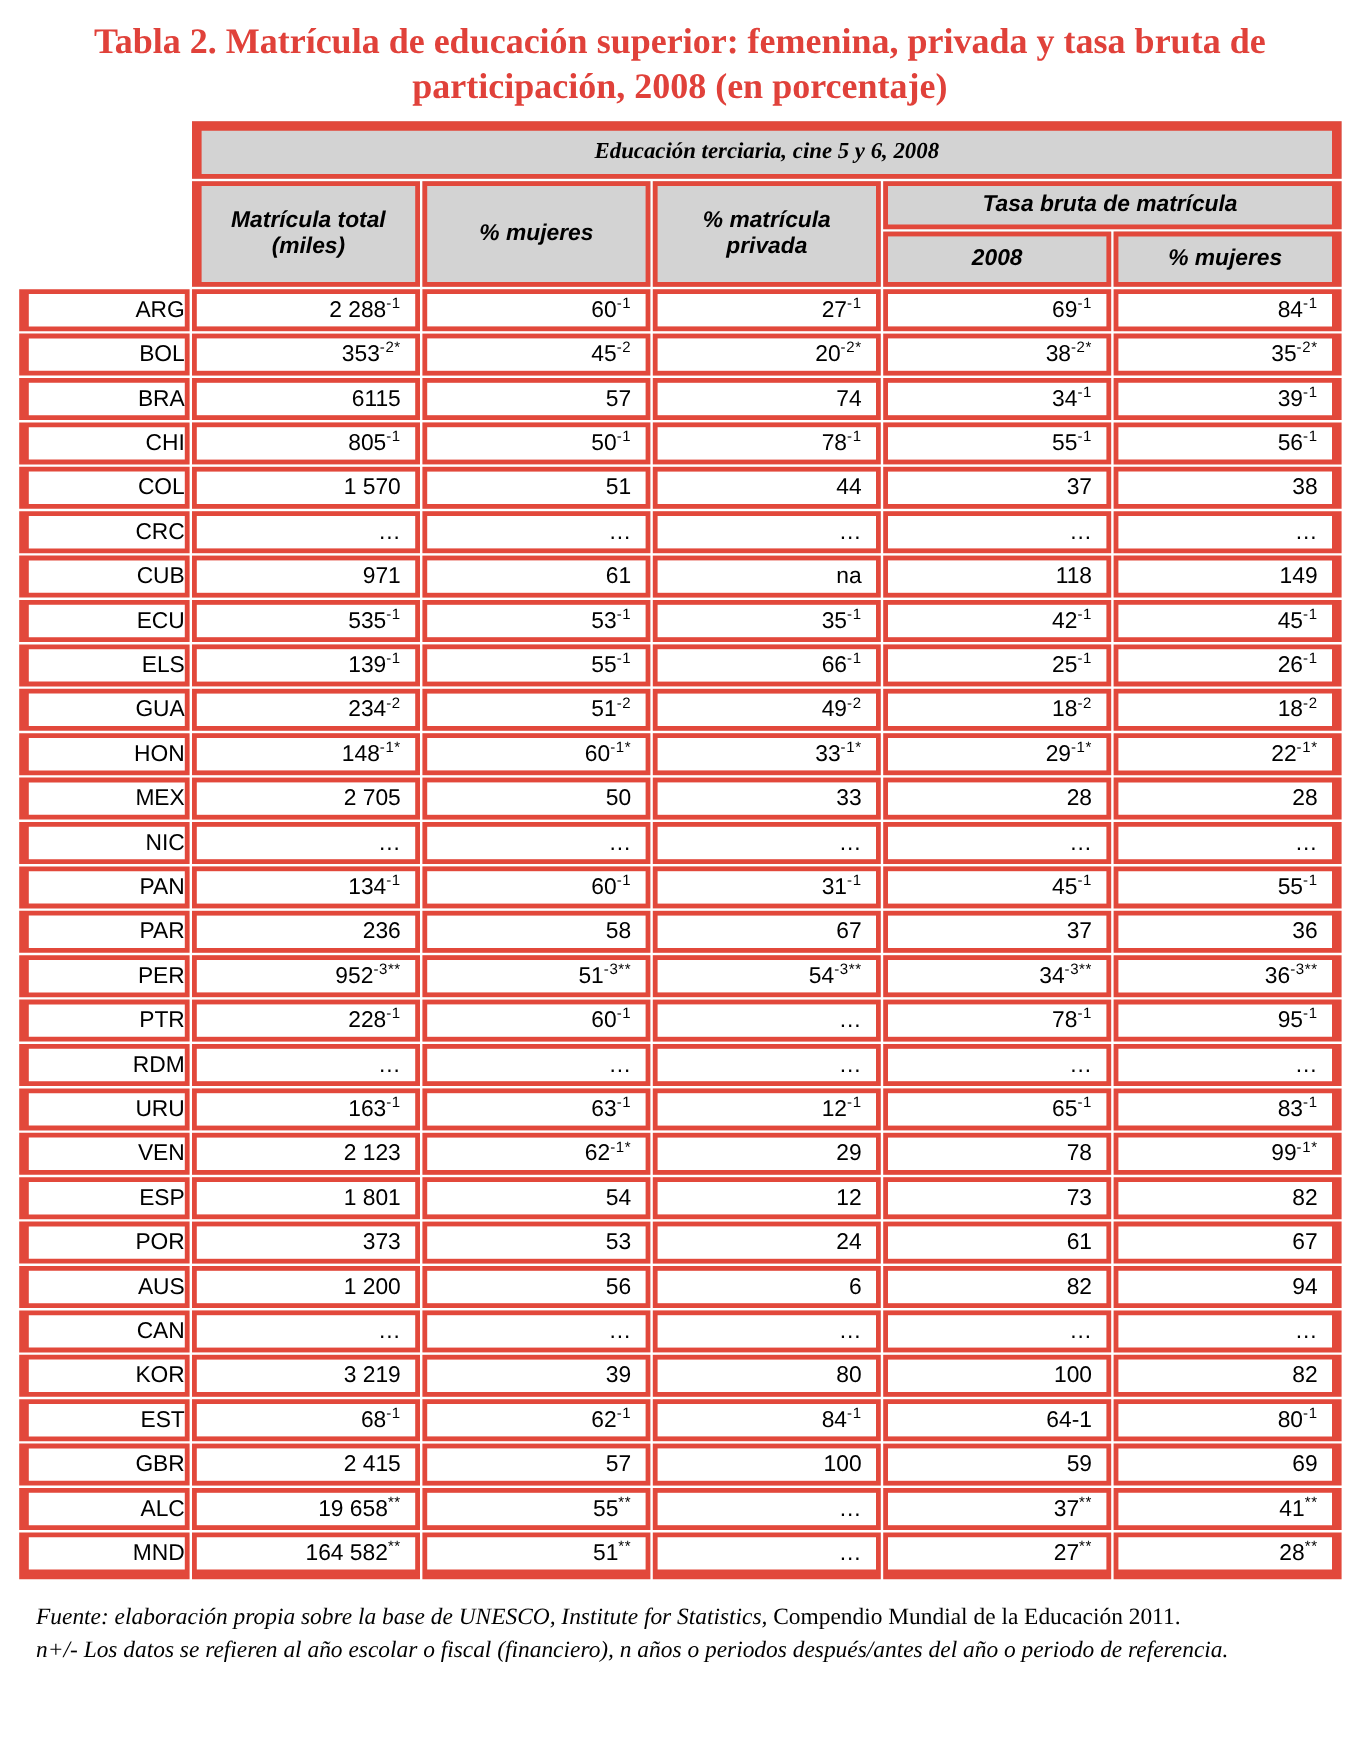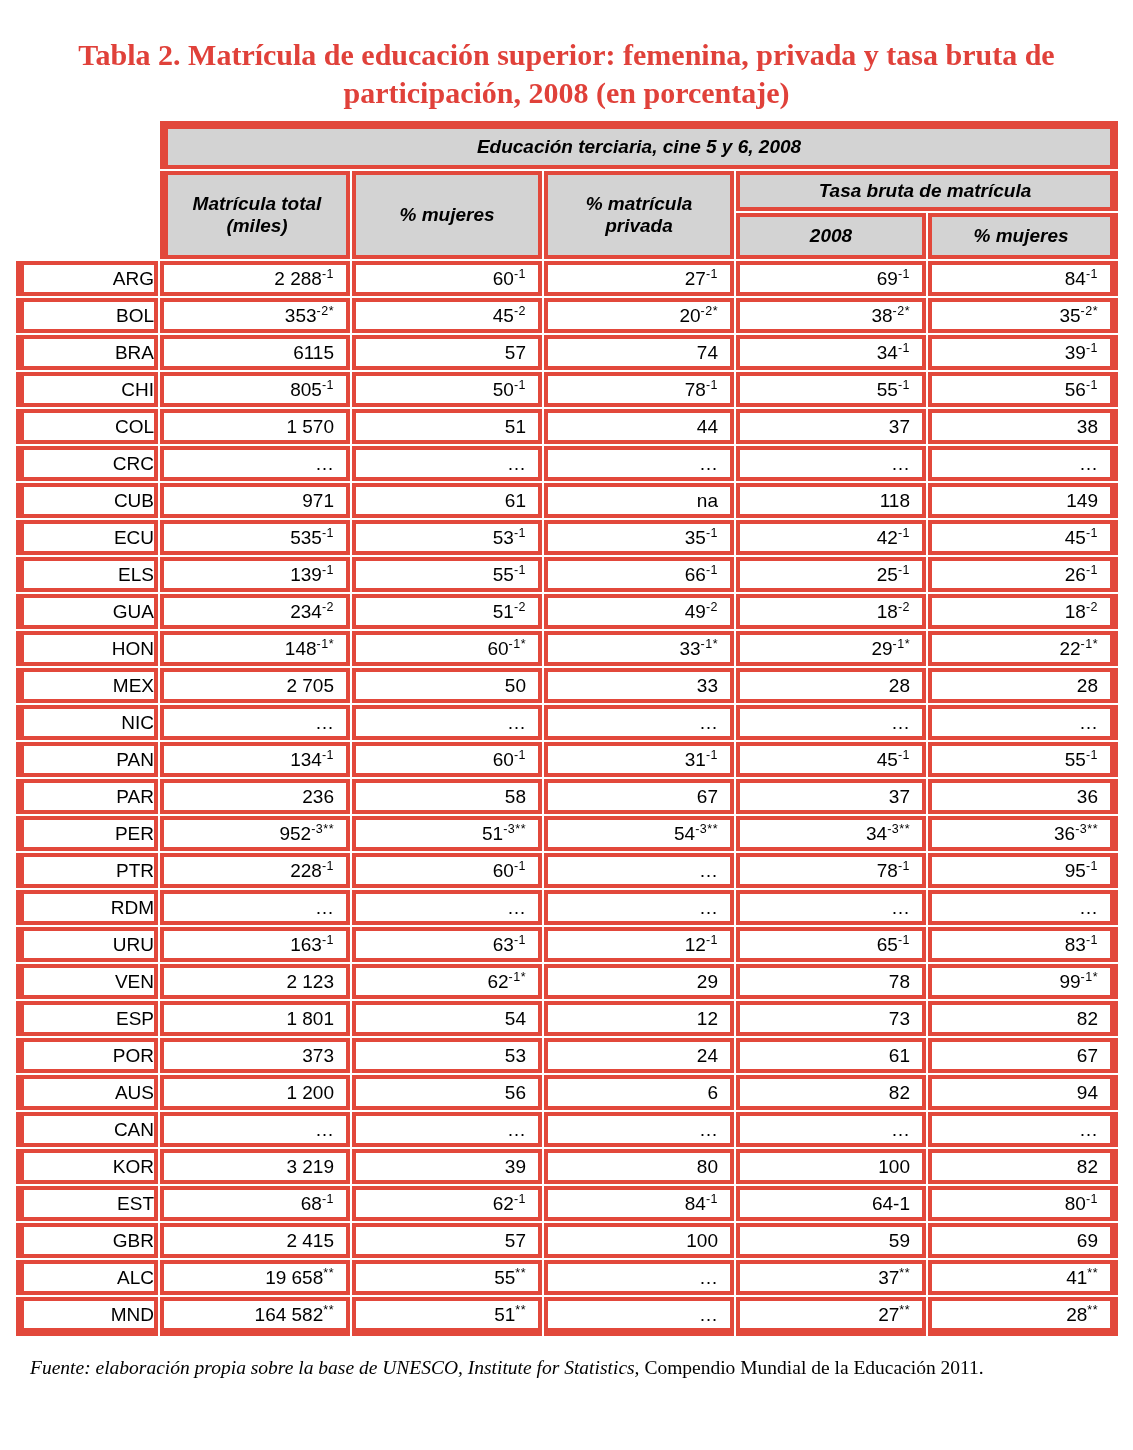--- a/index.html
+++ b/index.html
@@ -8,33 +8,33 @@
     --title-red:#e0413a;
   }
   html,body{margin:0;padding:0;}
   body{
     width:1133px;height:1450px;background:#ffffff;color:#000;
     font-family:"Liberation Sans",sans-serif;overflow:hidden;
   }
   .page-title{
     font-family:"Liberation Serif",serif;font-weight:bold;
     color:var(--title-red);font-size:30px;line-height:1.25;
-    text-align:center;max-width:1020px;margin:36px auto 8px auto;
+    text-align:center;max-width:1020px;margin:16px auto 8px auto;
   }
   table.edu{
     border-collapse:separate;border-spacing:2px;table-layout:fixed;
     width:1106px;margin-left:14px;
   }
   col.c0{width:142px;}
   th,td{border:4px solid var(--red);box-sizing:border-box;}
   th{
     background:var(--grey);font-weight:bold;font-style:italic;
     font-size:19px;text-align:center;padding:2px 6px;color:#000;
   }
-  th.band1{height:48px;}
+  th.band1{height:48px;font-family:Liberation Serif, serif;}
   th.group{height:40px;}
   th.sub{height:46px;}
   td{
     background:#fff;font-size:19px;height:31px;line-height:27px;
     padding:0 12px;white-space:nowrap;
   }
   td.code{text-align:right;padding:0;}
   td.val{text-align:right;}
   sup{font-size:12.5px;line-height:0;letter-spacing:0.5px;}
   .bt{border-top-width:8px;}
@@ -317,13 +317,14 @@
         <td class="val bb">51<sup>**</sup></td>
         <td class="val bb">…</td>
         <td class="val bb">27<sup>**</sup></td>
         <td class="val br bb">28<sup>**</sup></td>
       </tr>
     </tbody>
 </table>
 
 <div class="footnotes">
   <p><span>Fuente: elaboración propia sobre la base de UNESCO, Institute for Statistics,</span><span class="upright"> Compendio Mundial de la Educación 2011.</span></p>
+  <p>n+/- Los datos se refieren al año escolar o fiscal (financiero), n años o periodos después/antes del año o periodo de referencia.</p>
 </div>
 
 </body></html>

